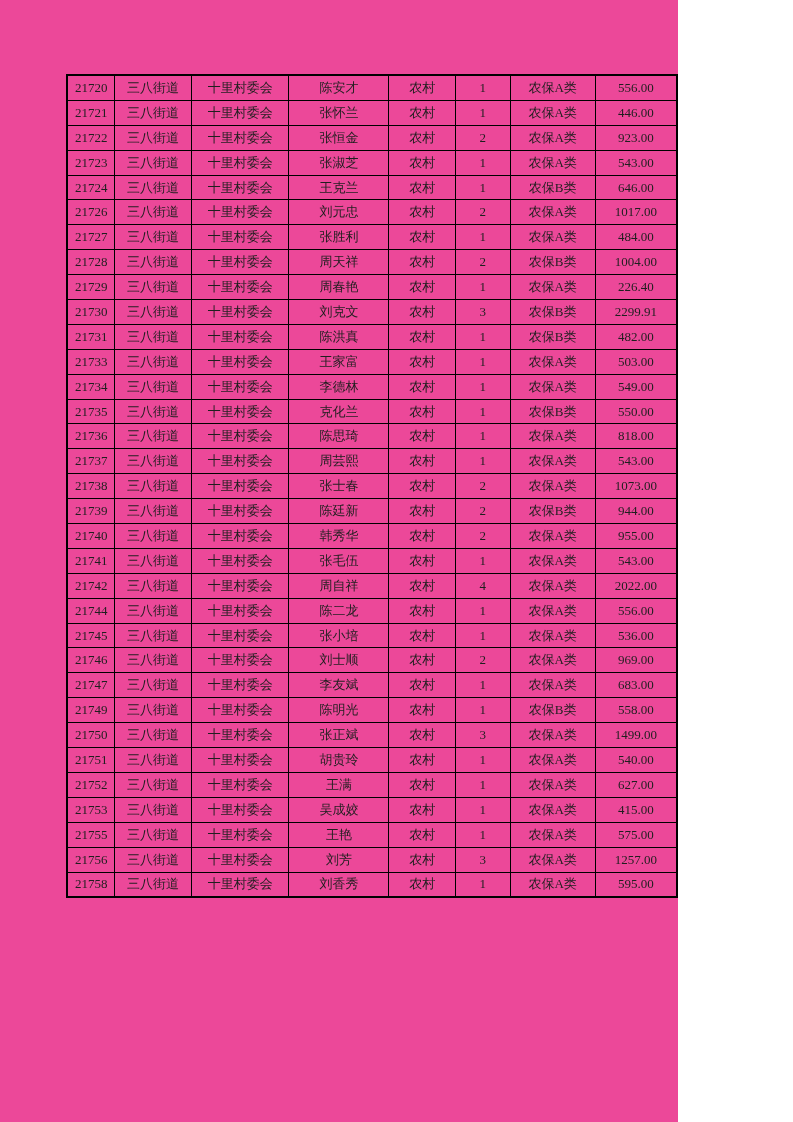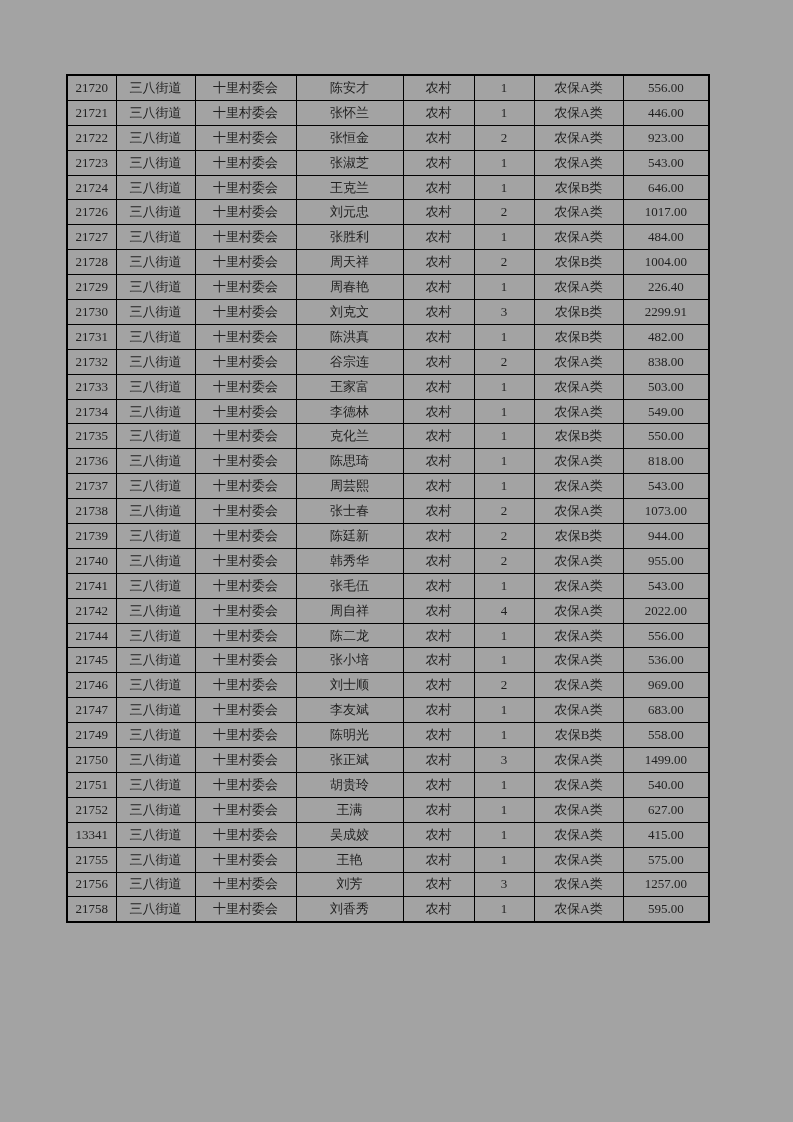--- a/index.html
+++ b/index.html
@@ -2,23 +2,23 @@
 <html><head>
 <meta charset="utf-8">
 <style>
   html, body {
     margin: 0;
     padding: 0;
     background: #ffffff;
   }
   .page {
     position: relative;
-    width: 793px;
+    width: 678px;
     height: 1122px;
-    background: #a3a3a3;
+    background: #ec4899;
     overflow: hidden;
     font-family: "Liberation Serif", serif;
   }
   table.roster {
     position: absolute;
     left: 66px;
     top: 74px;
     border-collapse: collapse;
     table-layout: fixed;
     border: 2px solid #000000;
@@ -164,30 +164,20 @@
           <td>21731</td>
           <td>三八街道</td>
           <td>十里村委会</td>
           <td>陈洪真</td>
           <td>农村</td>
           <td>1</td>
           <td>农保B类</td>
           <td>482.00</td>
         </tr>
         <tr>
-          <td>21732</td>
-          <td>三八街道</td>
-          <td>十里村委会</td>
-          <td>谷宗连</td>
-          <td>农村</td>
-          <td>2</td>
-          <td>农保A类</td>
-          <td>838.00</td>
-        </tr>
-        <tr>
           <td>21733</td>
           <td>三八街道</td>
           <td>十里村委会</td>
           <td>王家富</td>
           <td>农村</td>
           <td>1</td>
           <td>农保A类</td>
           <td>503.00</td>
         </tr>
         <tr>
@@ -354,21 +344,21 @@
           <td>21752</td>
           <td>三八街道</td>
           <td>十里村委会</td>
           <td>王满</td>
           <td>农村</td>
           <td>1</td>
           <td>农保A类</td>
           <td>627.00</td>
         </tr>
         <tr>
-          <td>13341</td>
+          <td>21753</td>
           <td>三八街道</td>
           <td>十里村委会</td>
           <td>吴成姣</td>
           <td>农村</td>
           <td>1</td>
           <td>农保A类</td>
           <td>415.00</td>
         </tr>
         <tr>
           <td>21755</td>

